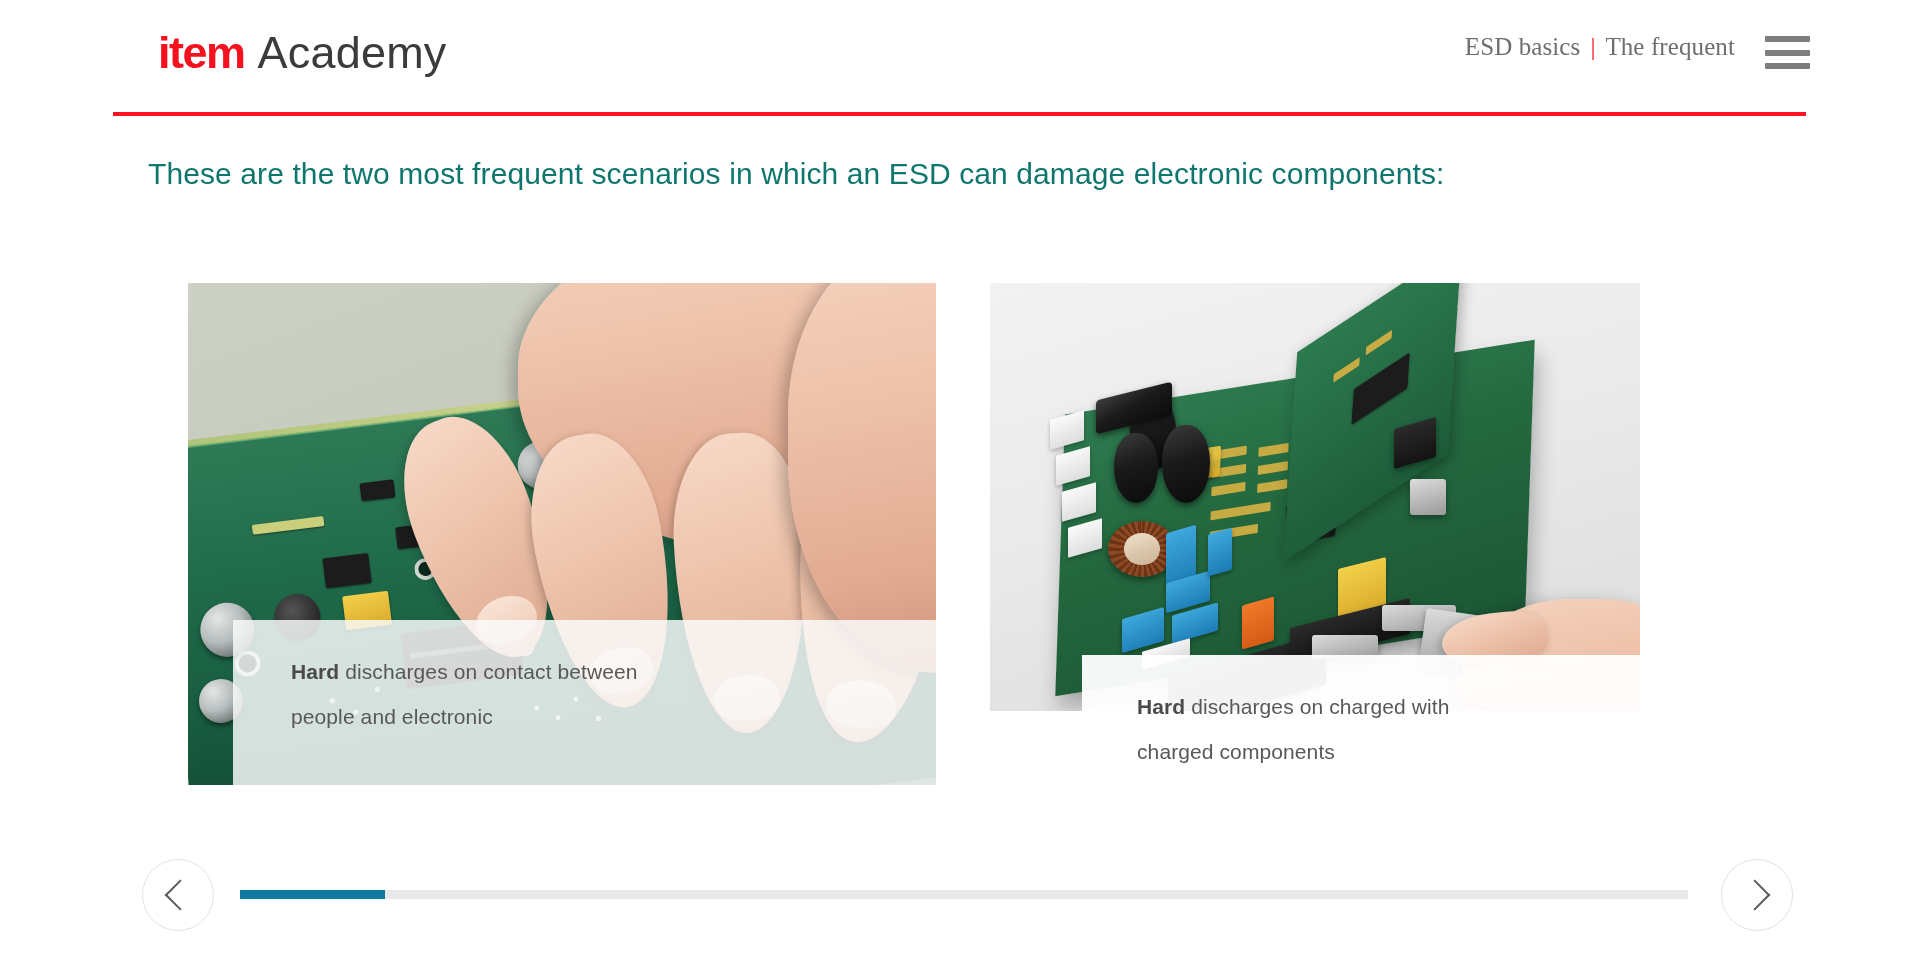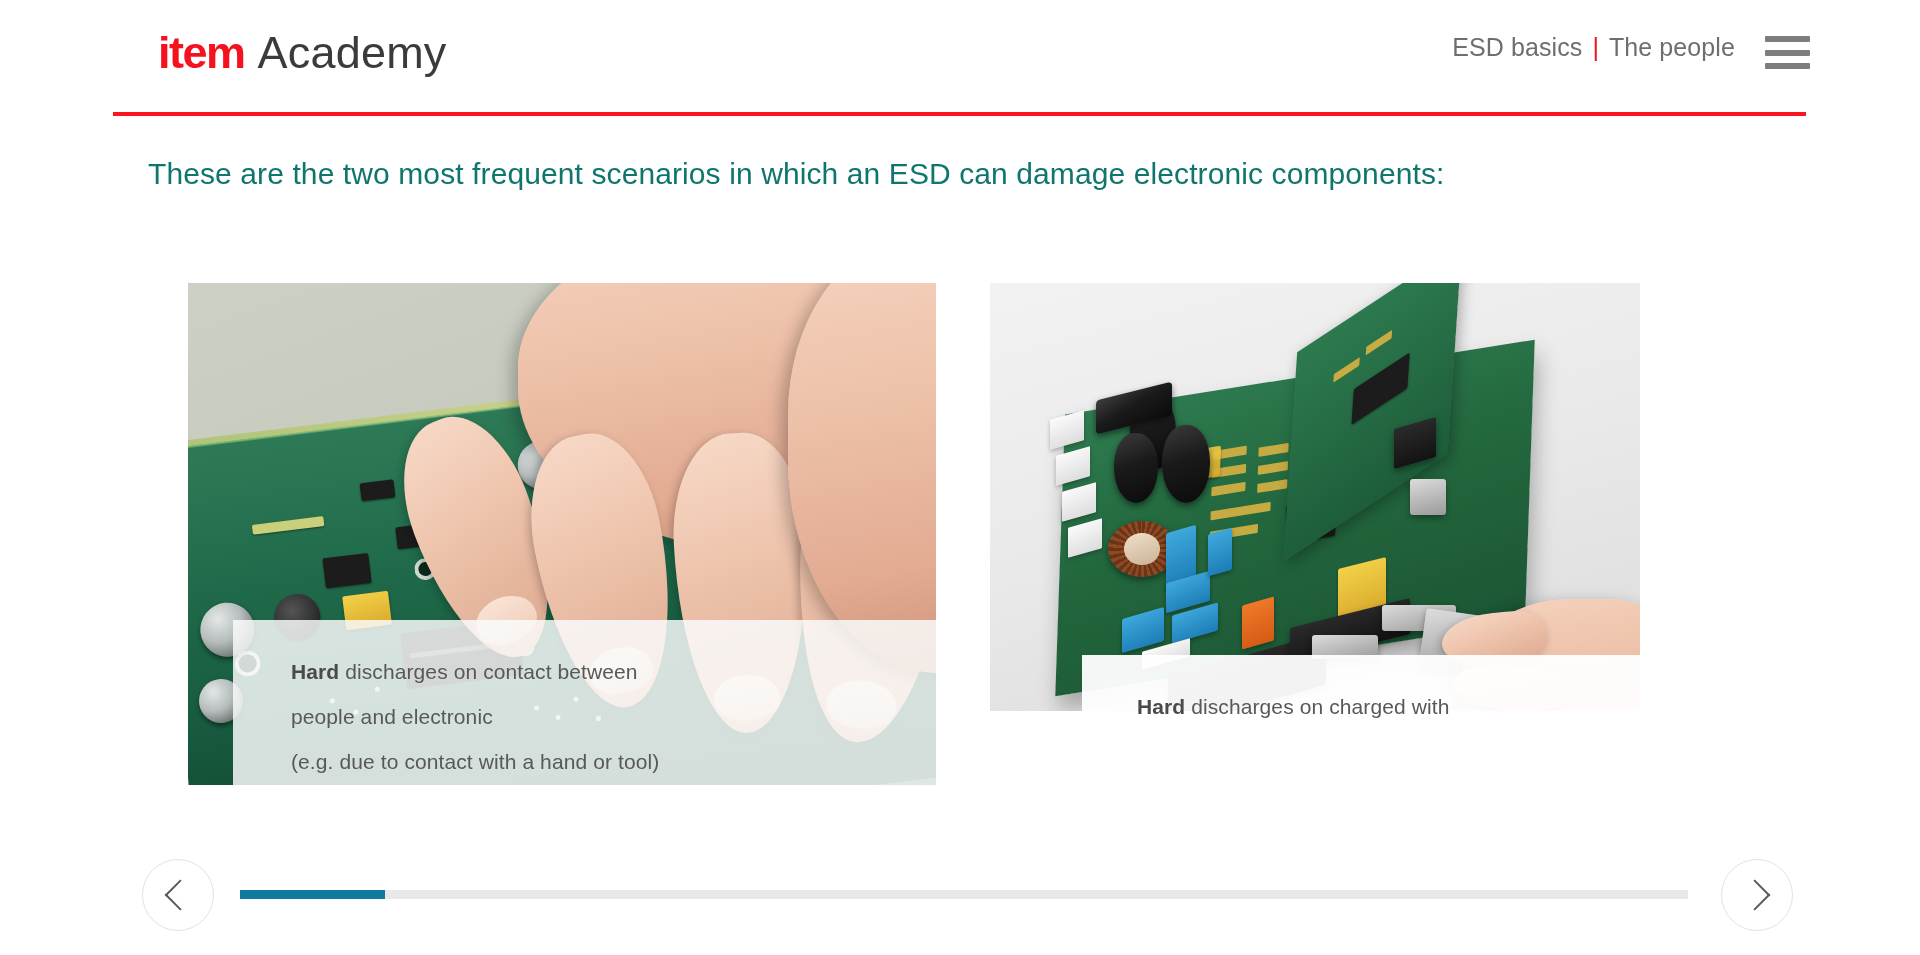--- a/index.html
+++ b/index.html
@@ -238,24 +238,24 @@
 <div class="page">
 
   <div class="header">
 
     <div class="brand">
       <span class="brand-item" style="color: rgb(245, 18, 30);">item</span>
       <span class="brand-academy">Academy</span>
     </div>
 
     <div class="nav-wrap">
-      <div class="nav" style="position:static;display:flex;align-items:center;">
+      <div class="nav" style="position:static;display:flex;align-items:center;font-family:Liberation Serif, serif;">
         <a class="nav-link" href="#">ESD basics</a>
         <span class="nav-sep">|</span>
-        <a class="nav-link" href="#">The people</a>
+        <a class="nav-link" href="#">The frequent</a>
       </div>
     </div>
 
     <div class="hamburger">
       <span></span>
       <span></span>
       <span></span>
     </div>
 
     <div class="header-rule" style="background: rgb(251, 20, 32);"></div>
@@ -316,21 +316,20 @@
           <div class="nail" style="left:40px; bottom:14px; width:70px; height:48px;"></div>
         </div>
         <div class="hand" style="left:600px; top:-40px; width:300px; height:430px; border-radius:40% 18% 34% 50%;"></div>
       </div>
 
       <div class="caption caption-left">
         <div>
           <b>Hard</b><span> discharges on contact between</span>
         </div>
         <div>people and electronic</div>
-        <div>(e.g. due to contact with a hand or tool)</div>
       </div>
     </div>
 
     <div class="card card-right">
       <div class="photo photo-right">
 
         <div class="pr-board">
           <div class="goldpad" style="left:150px; top:60px;  width:34px; height:9px;"></div>
           <div class="goldpad" style="left:150px; top:78px;  width:34px; height:9px;"></div>
           <div class="goldpad" style="left:150px; top:96px;  width:34px; height:9px;"></div>
@@ -386,20 +385,21 @@
         <div class="finger" style="left:452px; top:330px; width:106px; height:54px; border-radius:50% 38% 44% 52%; transform:rotate(-6deg);"></div>
         <div class="finger" style="left:462px; top:382px; width:118px; height:46px; border-radius:48% 40% 44% 52%; transform:rotate(4deg);"></div>
       </div>
     </div>
 
     <div class="card-right-caption-wrap">
       <div class="caption caption-right">
         <div>
           <b>Hard</b><span> discharges on charged with</span>
         </div>
+        <div>charged components</div>
       </div>
     </div>
   </div>
 
   <div class="ctrl ctrl-prev">
     <span class="chev chev-left"></span>
   </div>
 
   <div class="progress" style="background: rgb(232, 232, 232);">
     <div class="progress-fill" style="width: 10%; background: rgb(16, 121, 159);"></div>

